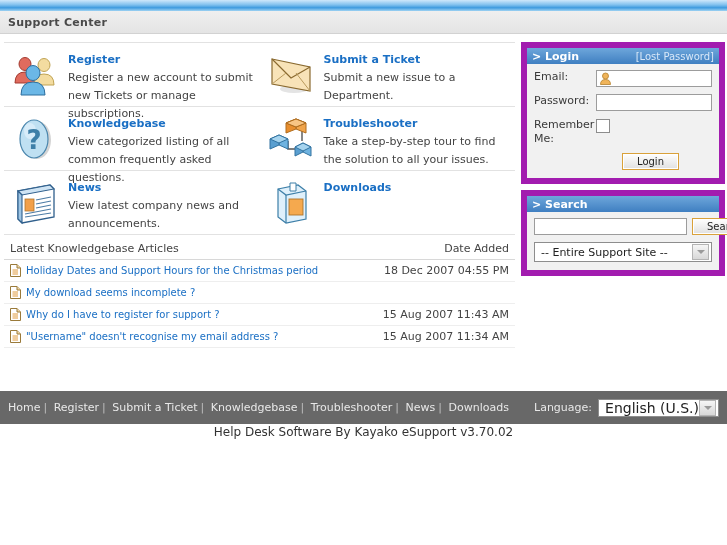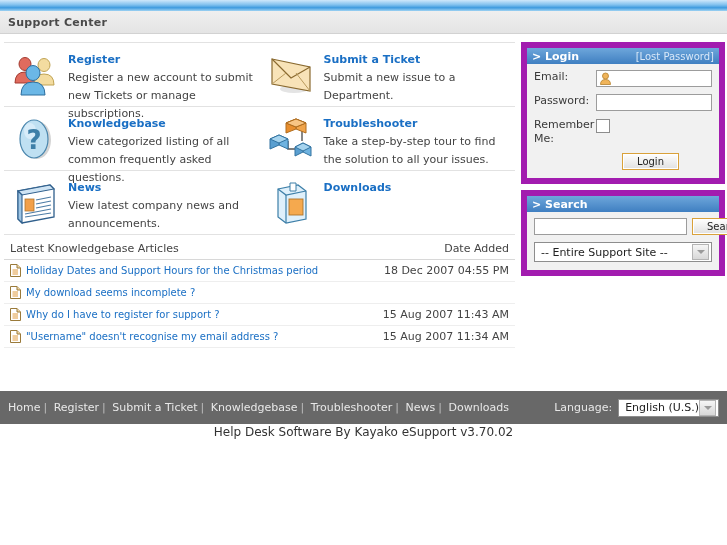--- a/index.html
+++ b/index.html
@@ -196,21 +196,21 @@
   .fnav a{color:#e8e8e8;text-decoration:none;cursor:pointer;}
   .fsep{color:#bdbdbd;margin:0 3px;}
   .flang{
     margin-right:8px;display:flex;align-items:center;gap:6px;
     font-size:11px;color:#e8e8e8;
   }
   .langsel{
     border:1px solid #8d8d8d;background:#ffffff;height:16px;
     display:flex;align-items:center;min-width:88px;
   }
-  .langsel .selval{color:#222;font-size:11px;}
+  .langsel .selval{color:#222;font-size:14px;}
   .copy{
     position:absolute;left:0;top:425px;width:727px;text-align:center;
     font-size:12px;color:#333333;
   }
 </style>
 </head>
 <body>
 
 <div class="page">
 

